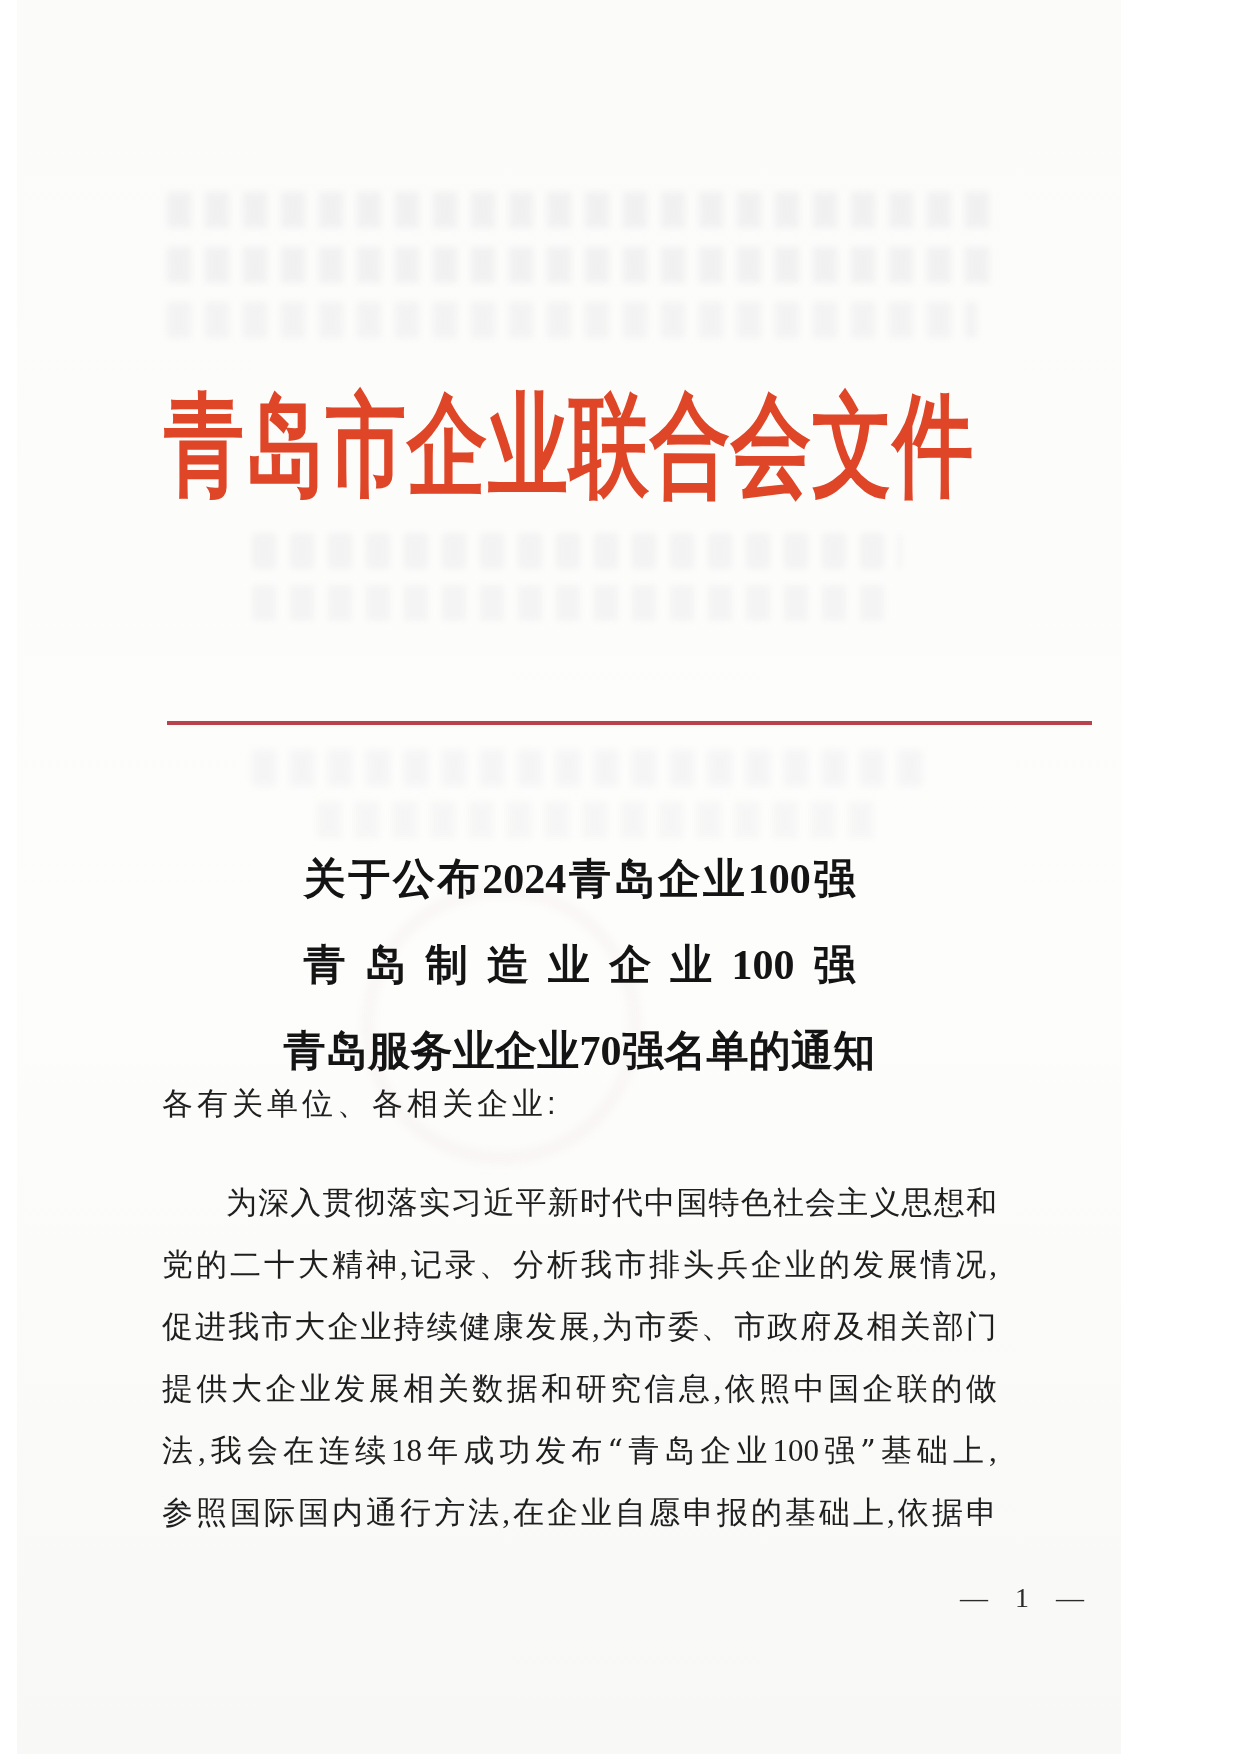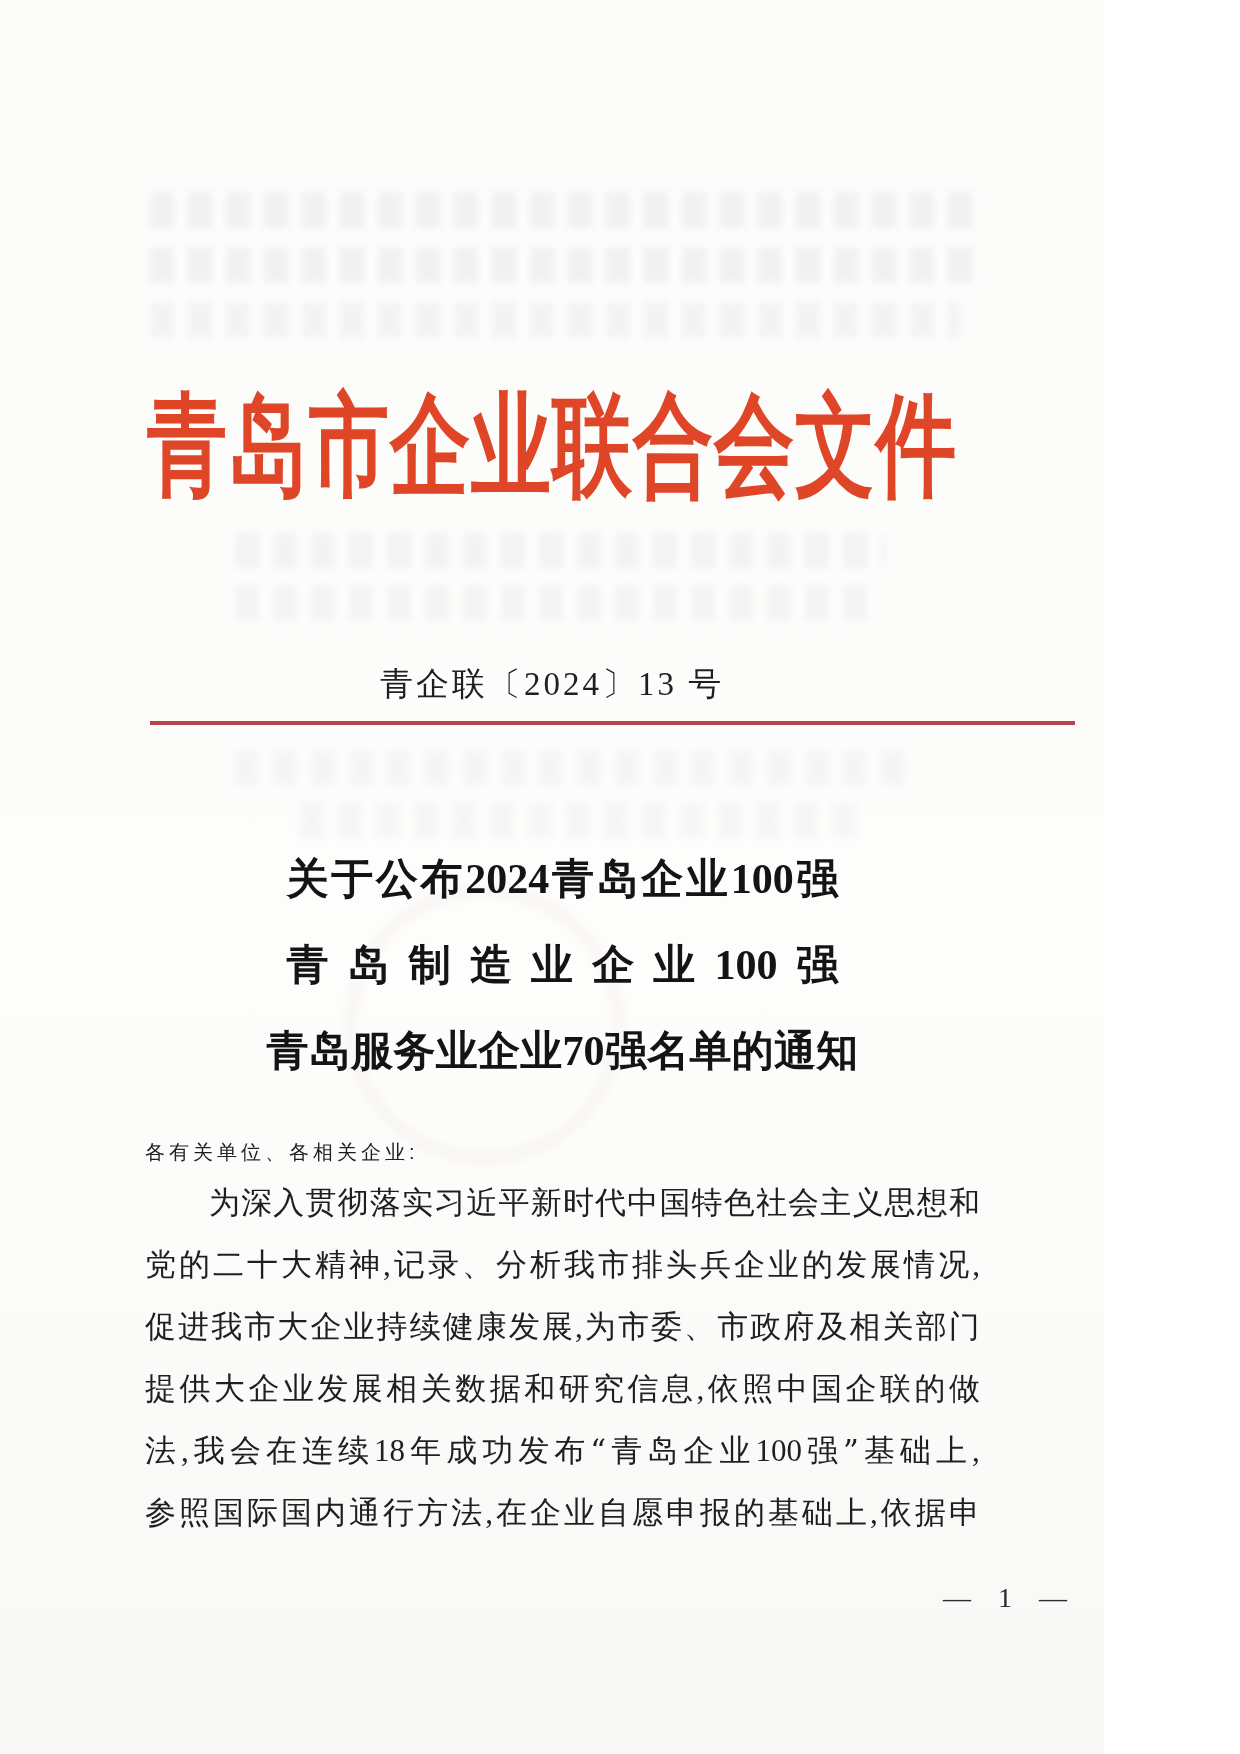--- a/index.html
+++ b/index.html
@@ -3,20 +3,21 @@
 <meta charset="utf-8">
 <style>
   html,body { margin:0; padding:0; }
   .page {
     position:relative;
     width:1104px; height:1754px;
     background:linear-gradient(180deg,#fbfbfa 0%,#fdfdfc 55%,#f8f8f7 100%);
     overflow:hidden;
     font-family:"DejaVu Sans", sans-serif;
     color:#222;
+    margin-left:17px;
   }
 
   
   .ghost-row {
     position:absolute; height:36px;
     background:repeating-linear-gradient(90deg,#878b93 0px,#878b93 24px,transparent 24px,transparent 38px);
     filter:blur(3px); opacity:0.085; border-radius:4px;
   }
   .g1 { top:192px;  left:150px; width:830px; }
   .g2 { top:247px;  left:150px; width:830px; }
@@ -62,23 +63,23 @@
   .title-line {
     height:86px; display:flex; justify-content:space-between; align-items:center;
     font-weight:bold; font-size:42px; color:#141414; white-space:nowrap;
   }
   .title-line.w1 { width:552px; }
   .title-line.w2 { width:552px; }
   .title-line.w3 { width:592px; }
 
   
   .salutation {
-    position:absolute; top:1126px; left:145px; height:52px;
+    position:absolute; top:1078px; left:145px; height:52px;
     display:flex; align-items:center;
-    font-size:20px; letter-spacing:4px; color:#1f1f1f;
+    font-size:31px; letter-spacing:4px; color:#1f1f1f;
     font-family:Liberation Sans, sans-serif;
   }
   .body-paragraph { position:absolute; top:1172px; left:145px; width:835px; }
   .body-line {
     height:62px; font-size:31px; color:#1f1f1f;
     display:flex; justify-content:space-between; align-items:center;
     font-family:"DejaVu Serif", serif; white-space:nowrap;
   }
   .body-line.indent1 { padding-left:64px; }
 
@@ -99,21 +100,20 @@
   <div class="ghost-row g2"></div>
   <div class="ghost-row g3"></div>
   <div class="ghost-row g4"></div>
   <div class="ghost-row g5"></div>
   <div class="ghost-row g6"></div>
   <div class="ghost-row g7"></div>
   <div class="ghost-seal"></div>
 
   <div class="header-title">青岛市企业联合会文件</div>
 
-  <div class="doc-number">青企联〔2024〕13 号</div>
 
   <div class="red-line"></div>
 
   <div class="notice-title">
     <div class="title-line w1 justify-chars">
         <span>关</span>
         <span>于</span>
         <span>公</span>
         <span>布</span>
         <span class="latin">2024</span>

